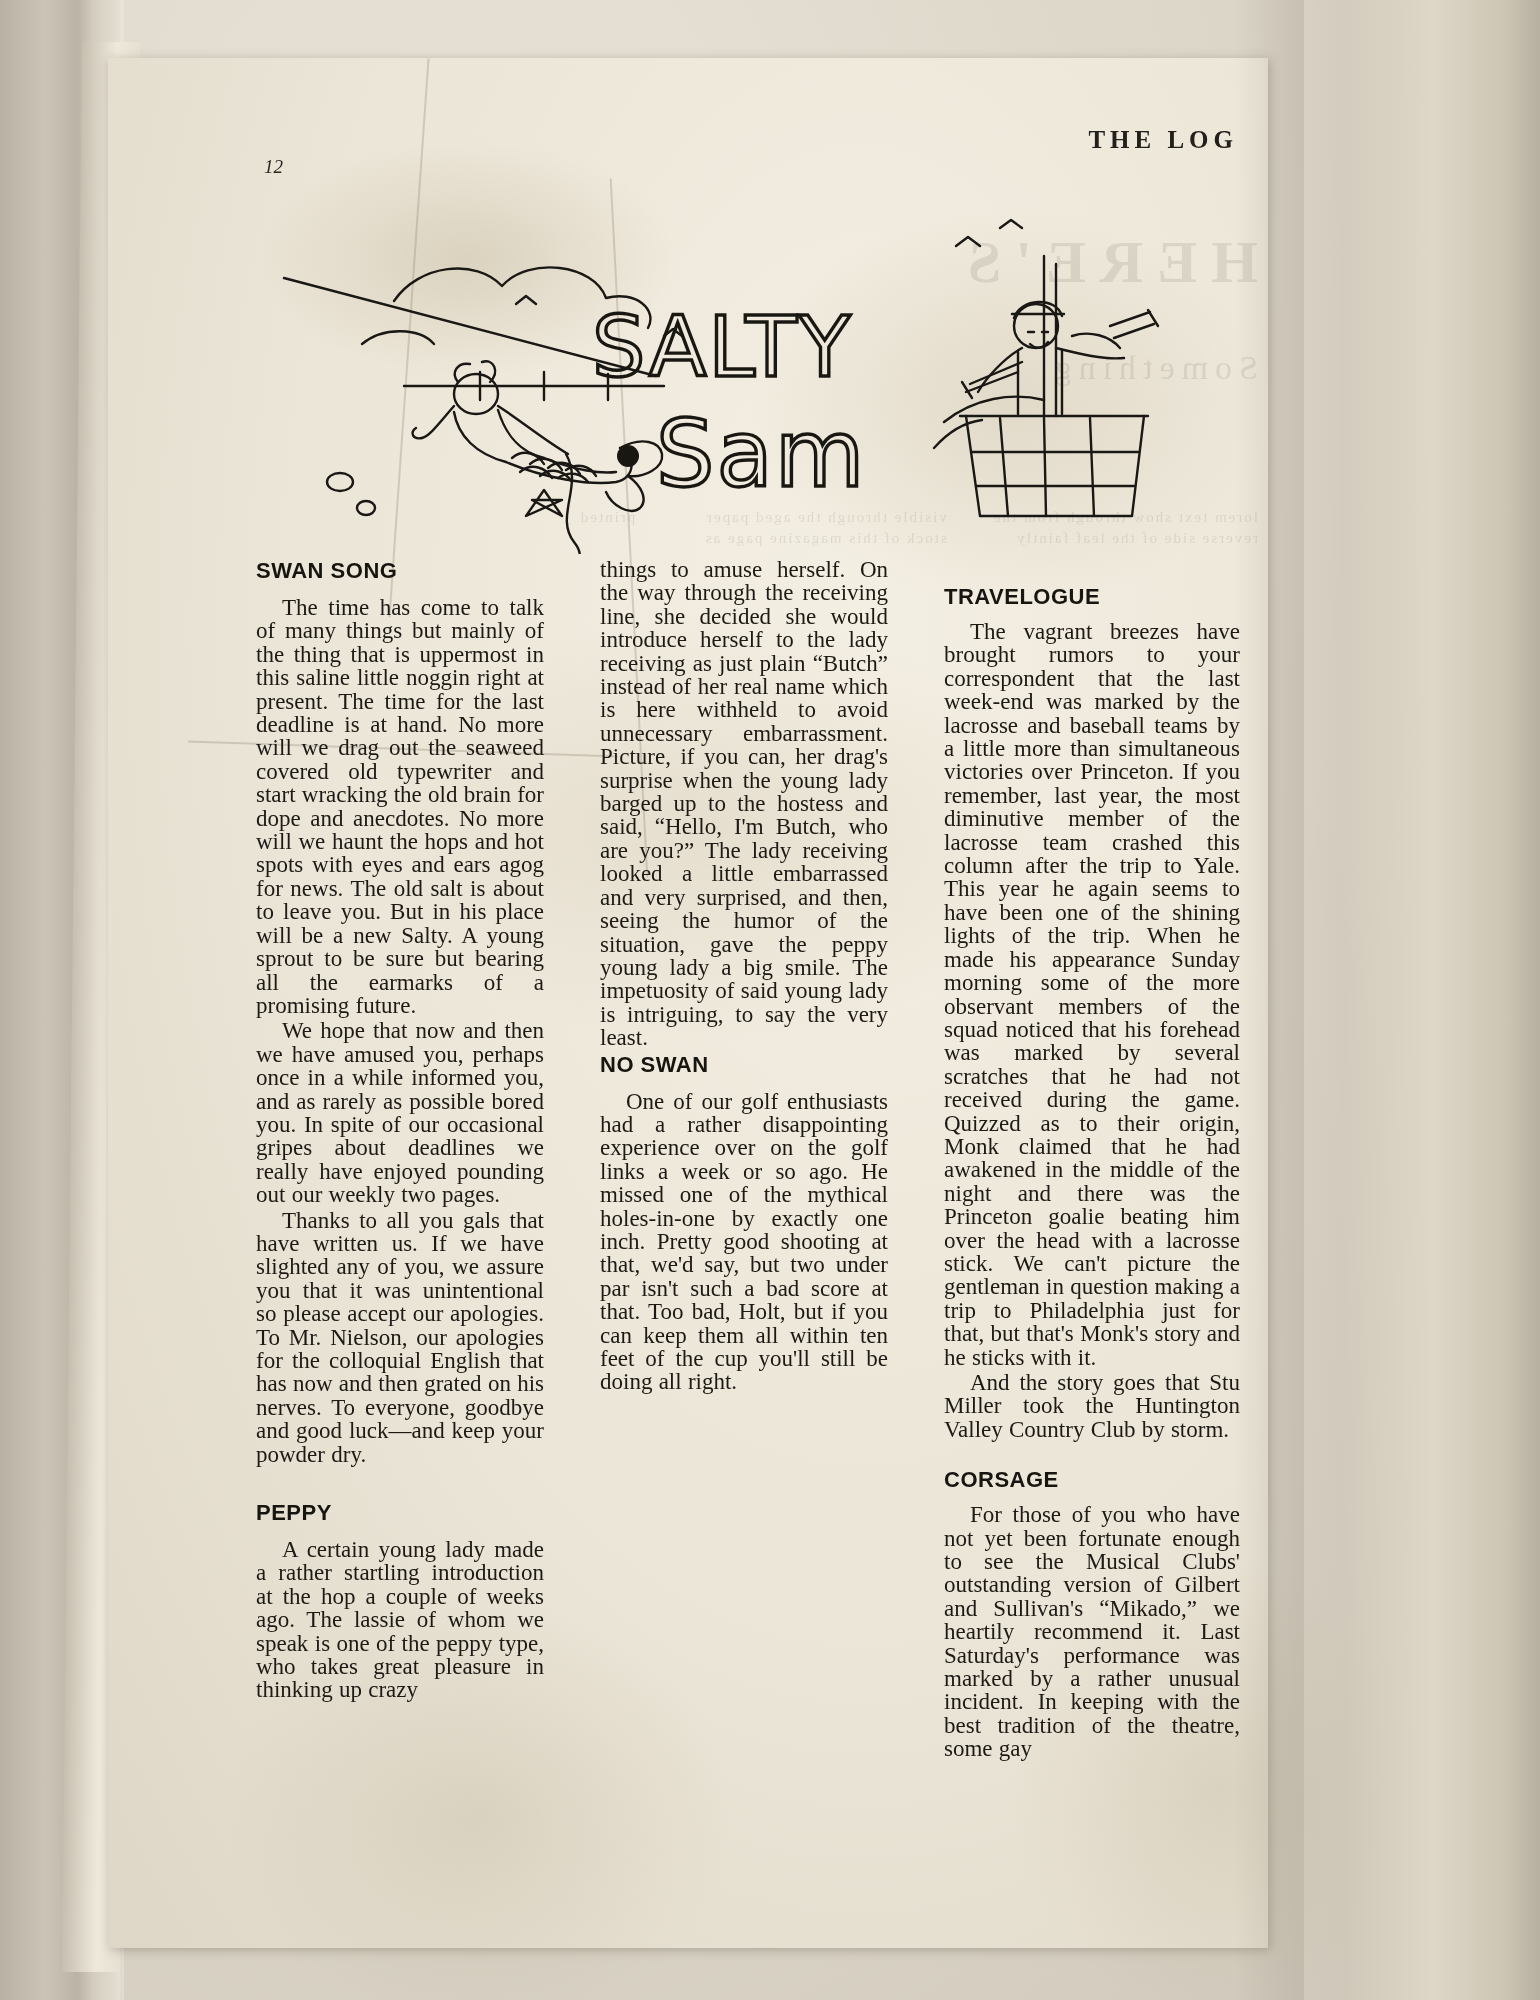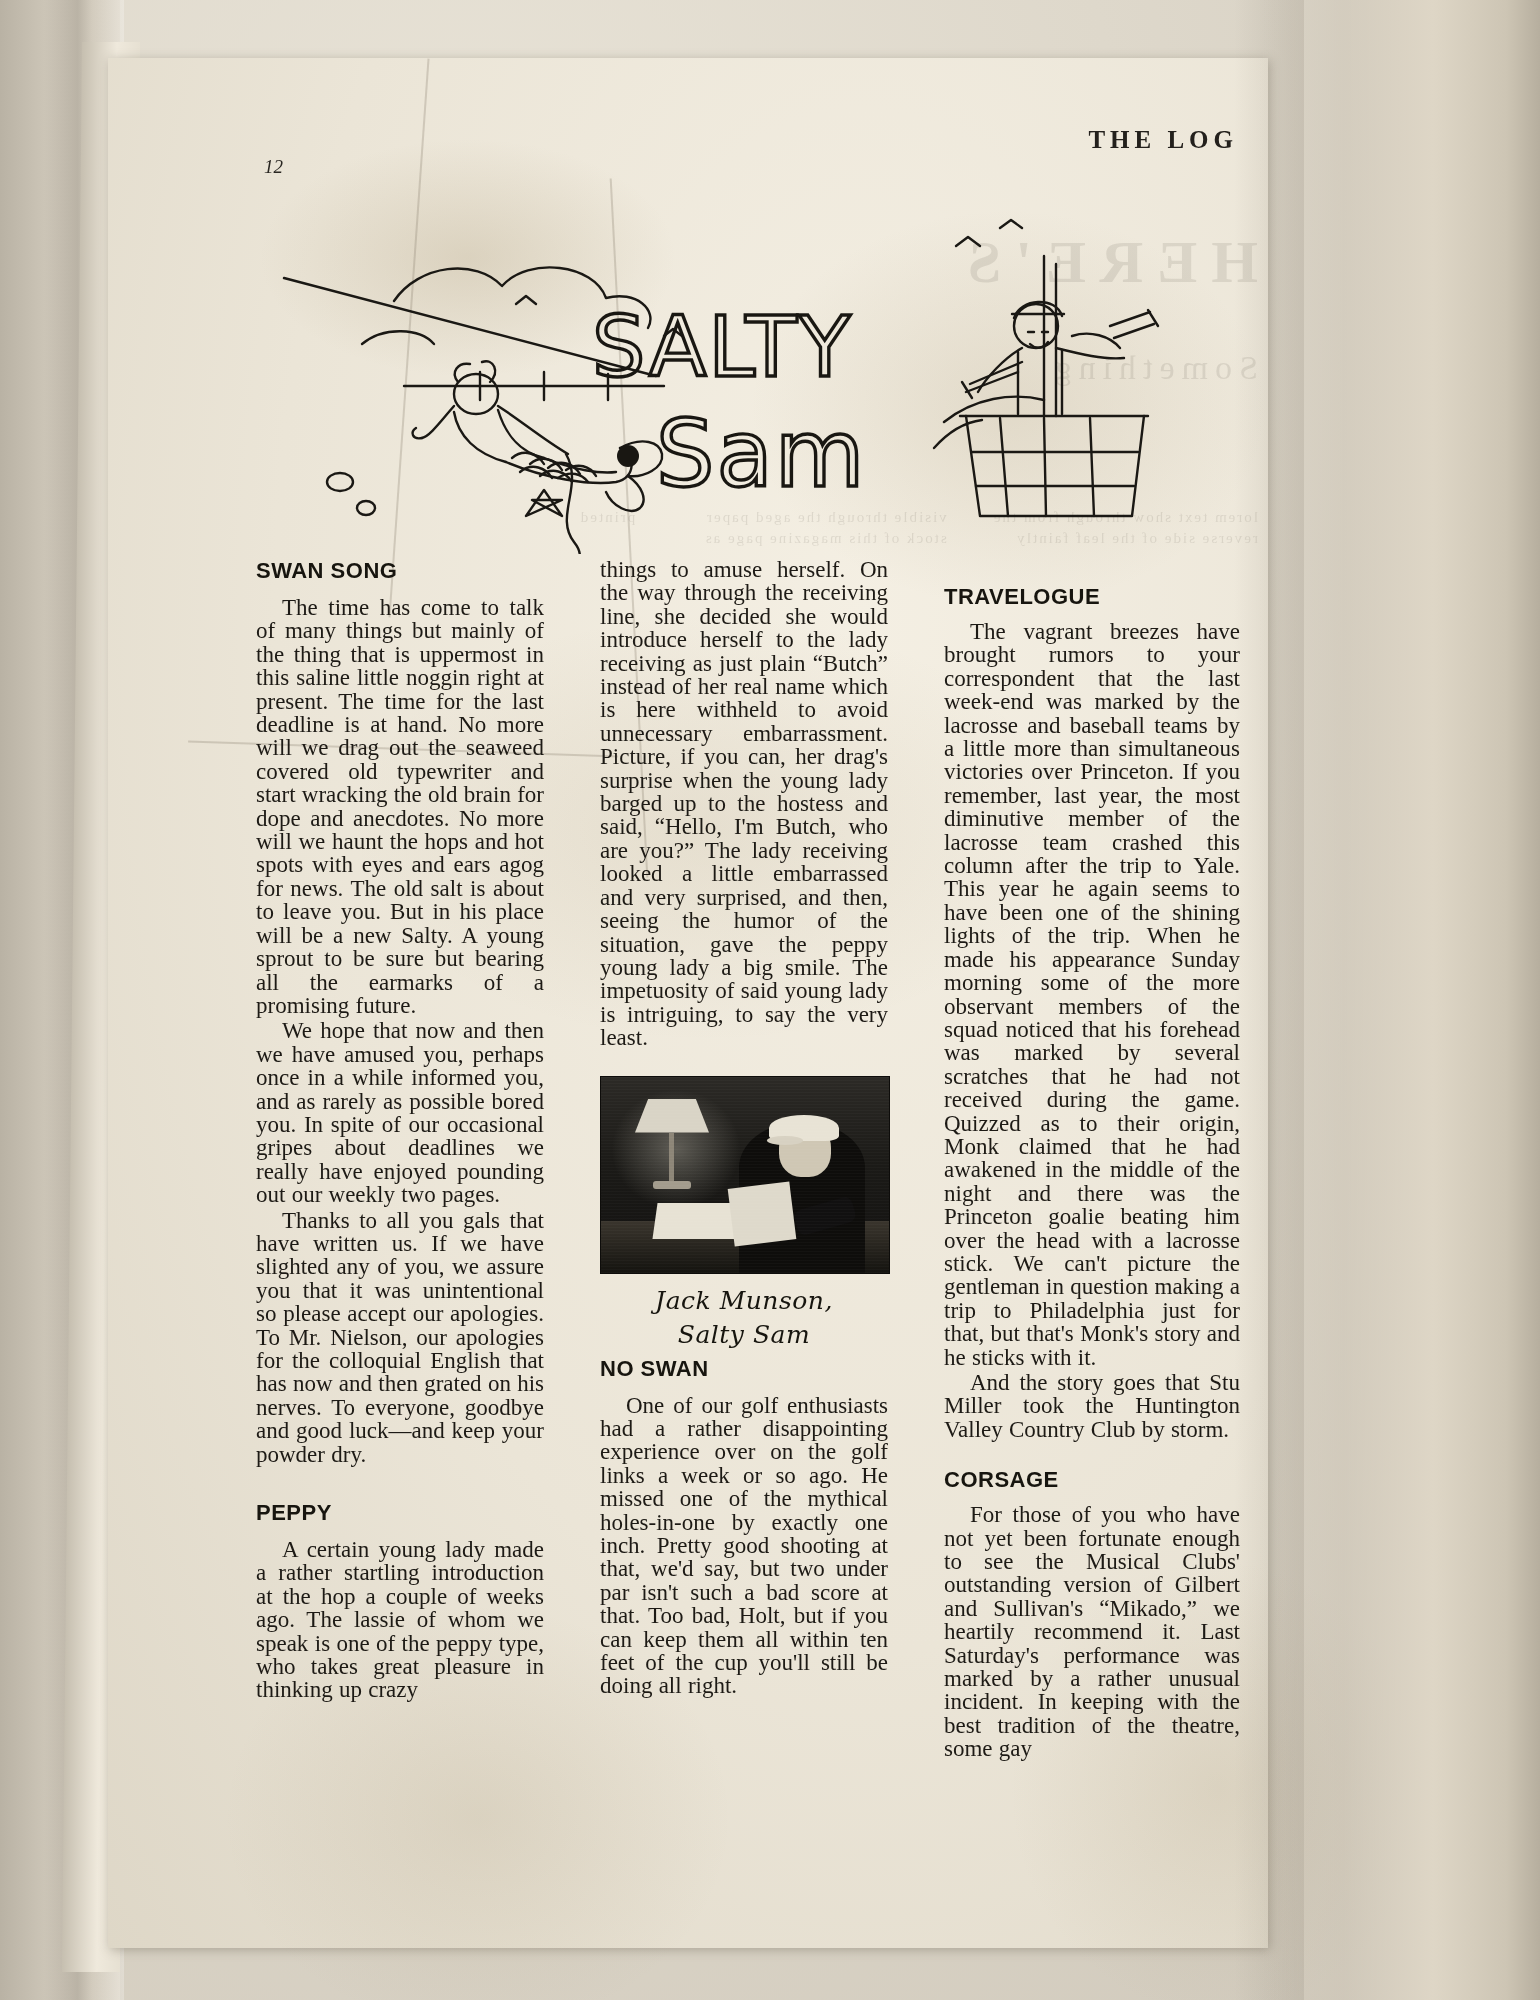--- a/index.html
+++ b/index.html
@@ -430,42 +430,20 @@
           <p class="body">We hope that now and then we have amused you, perhaps once in a while informed you, and as rarely as possible bored you. In spite of our occasional gripes about deadlines we really have enjoyed pounding out our weekly two pages.</p>
           <p class="body">Thanks to all you gals that have written us. If we have slighted any of you, we assure you that it was unintentional so please accept our apologies. To Mr. Nielson, our apologies for the colloquial English that has now and then grated on his nerves. To everyone, goodbye and good luck—and keep your powder dry.</p>
 
           <h2 class="sec-head spaced">PEPPY</h2>
           <p class="body">A certain young lady made a rather startling introduction at the hop a couple of weeks ago. The lassie of whom we speak is one of the peppy type, who takes great pleasure in thinking up crazy</p>
         </div>
 
         <div class="col col2">
           <p class="body noind">things to amuse herself. On the way through the receiving line, she decided she would introduce herself to the lady receiving as just plain “Butch” instead of her real name which is here withheld to avoid unnecessary embarrassment. Picture, if you can, her drag's surprise when the young lady barged up to the hostess and said, “Hello, I'm Butch, who are you?” The lady receiving looked a little embarrassed and very surprised, and then, seeing the humor of the situation, gave the peppy young lady a big smile. The impetuosity of said young lady is intriguing, to say the very least.</p>
 
-          <div class="photo-block">
-            <div class="photo">
-              <div class="ph-wall"></div>
-              <div class="ph-glow"></div>
-              <div class="ph-lampshade"></div>
-              <div class="ph-lampstem"></div>
-              <div class="ph-lampbase"></div>
-              <div class="ph-desk"></div>
-              <div class="ph-paper-desk"></div>
-              <div class="ph-figure"></div>
-              <div class="ph-arm"></div>
-              <div class="ph-sheet"></div>
-              <div class="ph-head"></div>
-              <div class="ph-cap"></div>
-              <div class="ph-cap-brim"></div>
-              <div class="ph-grain"></div>
-            </div>
-            <div class="signature">
-              <div>Jack Munson,</div>
-              <div>Salty Sam</div>
-            </div>
-          </div>
 
           <h2 class="sec-head">NO SWAN</h2>
           <p class="body">One of our golf enthusiasts had a rather disappointing experience over on the golf links a week or so ago. He missed one of the mythical holes-in-one by exactly one inch. Pretty good shooting at that, we'd say, but two under par isn't such a bad score at that. Too bad, Holt, but if you can keep them all within ten feet of the cup you'll still be doing all right.</p>
         </div>
 
         <div class="col col3">
           <h2 class="sec-head">TRAVELOGUE</h2>
           <p class="body">The vagrant breezes have brought rumors to your correspondent that the last week-end was marked by the lacrosse and baseball teams by a little more than simultaneous victories over Princeton. If you remember, last year, the most diminutive member of the lacrosse team crashed this column after the trip to Yale. This year he again seems to have been one of the shining lights of the trip. When he made his appearance Sunday morning some of the more observant members of the squad noticed that his forehead was marked by several scratches that he had not received during the game. Quizzed as to their origin, Monk claimed that he had awakened in the middle of the night and there was the Princeton goalie beating him over the head with a lacrosse stick. We can't picture the gentleman in question making a trip to Philadelphia just for that, but that's Monk's story and he sticks with it.</p>
           <p class="body">And the story goes that Stu Miller took the Huntington Valley Country Club by storm.</p>
 

